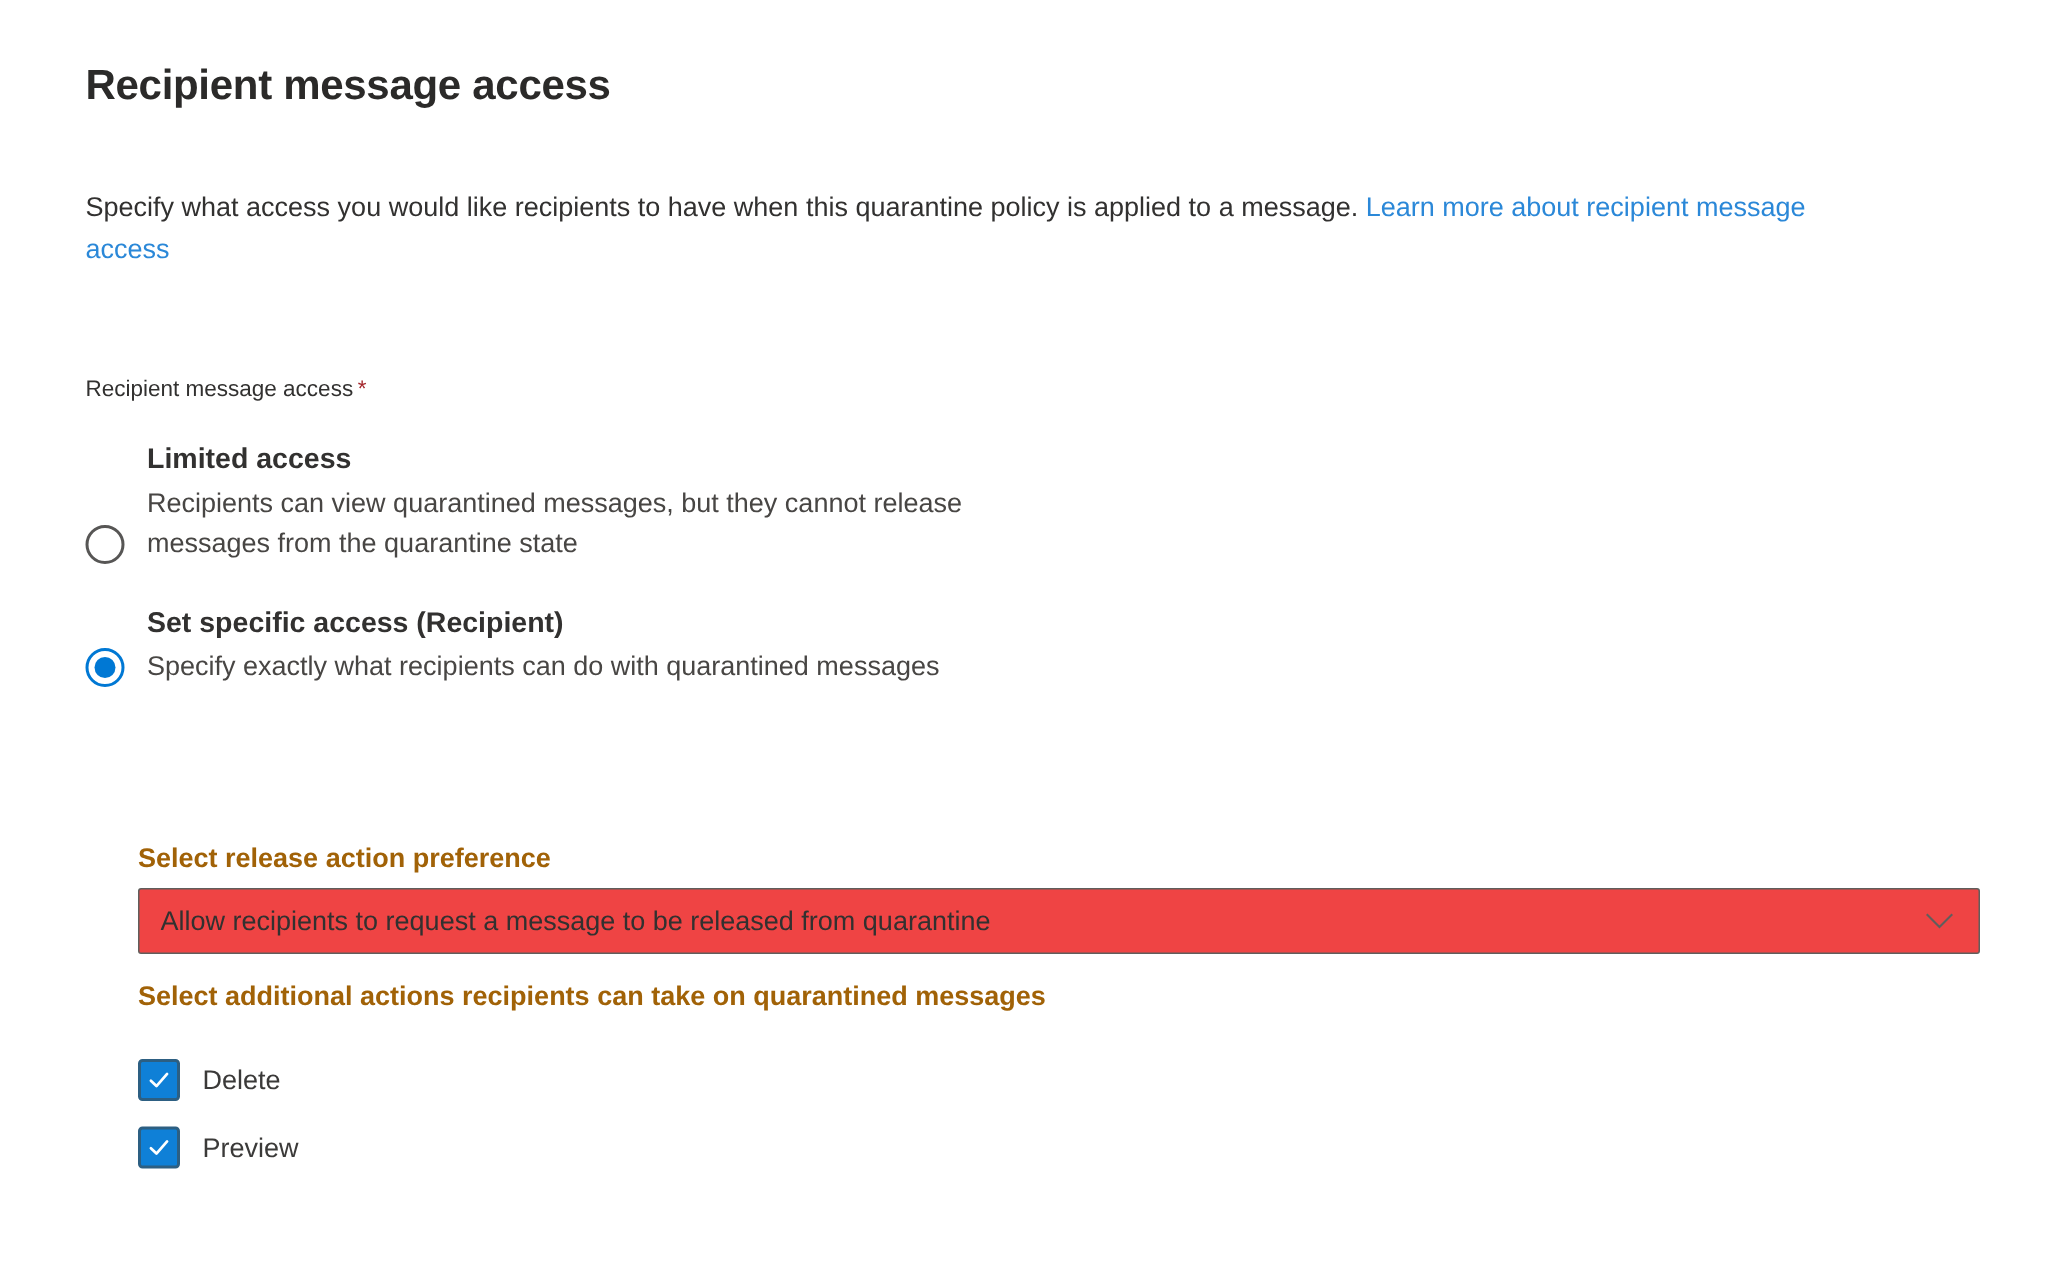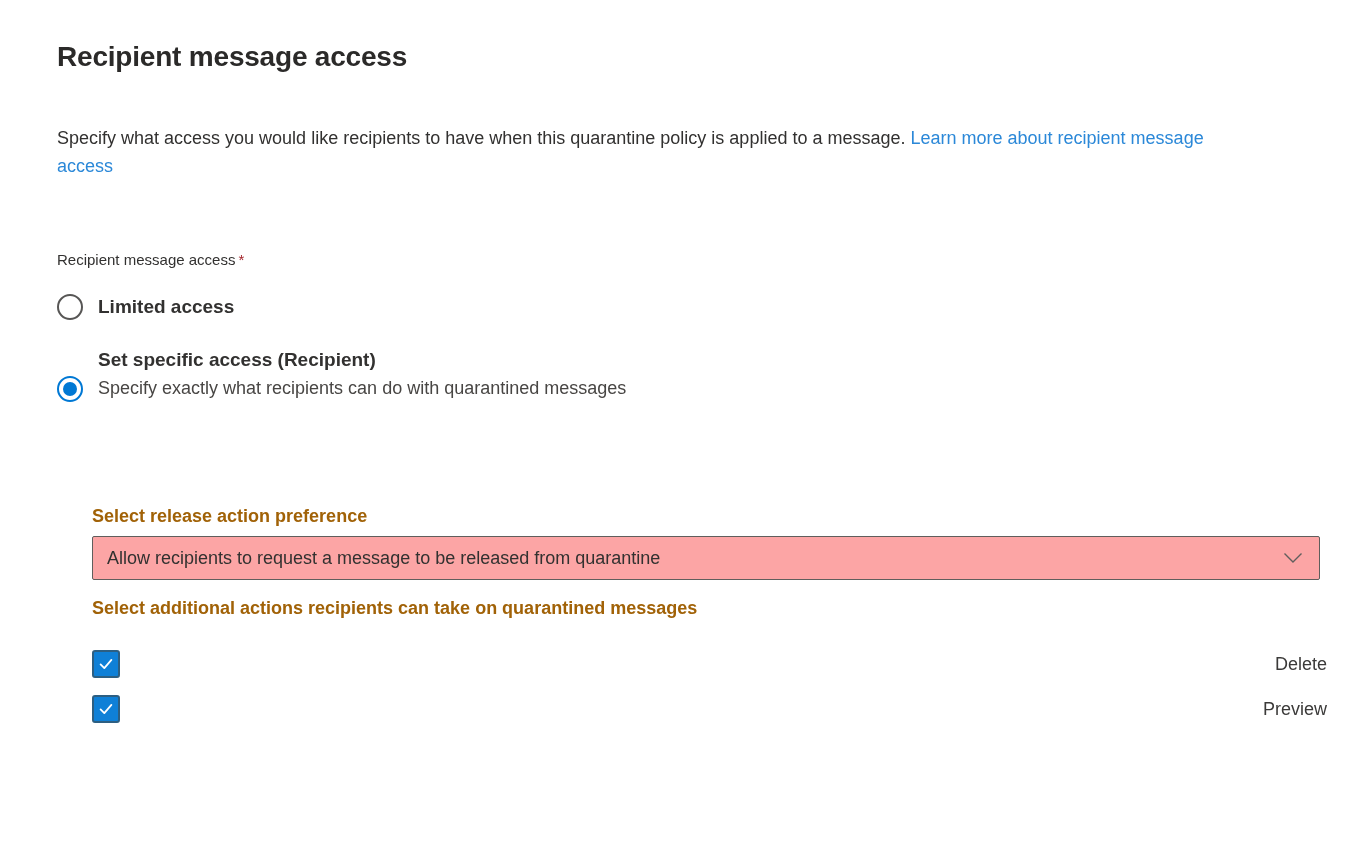--- a/index.html
+++ b/index.html
@@ -92,21 +92,21 @@
     color: #a16207;
   }
   .sub-label.strong { margin-top: 17px; font-weight: 700; }
 
   .dropdown {
     margin-top: 9px;
     width: 1228px;
     height: 44px;
     border: 1px solid #605e5c;
     border-radius: 2px;
-    background: #fca5a5;
+    background: #ef4444;
     display: flex;
     align-items: center;
     padding: 0 16px 0 14px;
     cursor: pointer;
   }
   .dropdown-value {
     flex: 1 1 auto;
     font-size: 18px;
     color: #323130;
     white-space: nowrap;
@@ -115,21 +115,20 @@
   .dropdown-chevron { flex: 0 0 auto; display: block; }
 
   
   .check-rows { margin-top: 30px; }
   .check-row {
     display: flex;
     align-items: center;
     height: 30px;
     margin-bottom: 15px;
     cursor: pointer;
-    justify-content: space-between;
   }
   .checkbox {
     flex: 0 0 auto;
     width: 28px; height: 28px;
     border: 2px solid #605e5c;
     border-radius: 3px;
     background: #ffffff;
     display: flex;
     align-items: center;
     justify-content: center;
@@ -154,20 +153,21 @@
   <p class="page-desc"><span>Specify what access you would like recipients to have when this quarantine policy is applied to a message. </span><a class="learn-more" href="#">Learn more about recipient message access</a></p>
 
   <div class="field-label">
     <span>Recipient message access</span><span class="required-marker">*</span>
   </div>
 
   <div class="radio-option">
     <div class="radio-circle"></div>
     <div class="radio-texts">
       <div class="radio-label">Limited access</div>
+      <div class="radio-desc">Recipients can view quarantined messages, but they cannot release messages from the quarantine state</div>
     </div>
   </div>
 
   <div class="radio-option">
     <div class="radio-circle selected"></div>
     <div class="radio-texts">
       <div class="radio-label">Set specific access (Recipient)</div>
       <div class="radio-desc">Specify exactly what recipients can do with quarantined messages</div>
     </div>
   </div>

